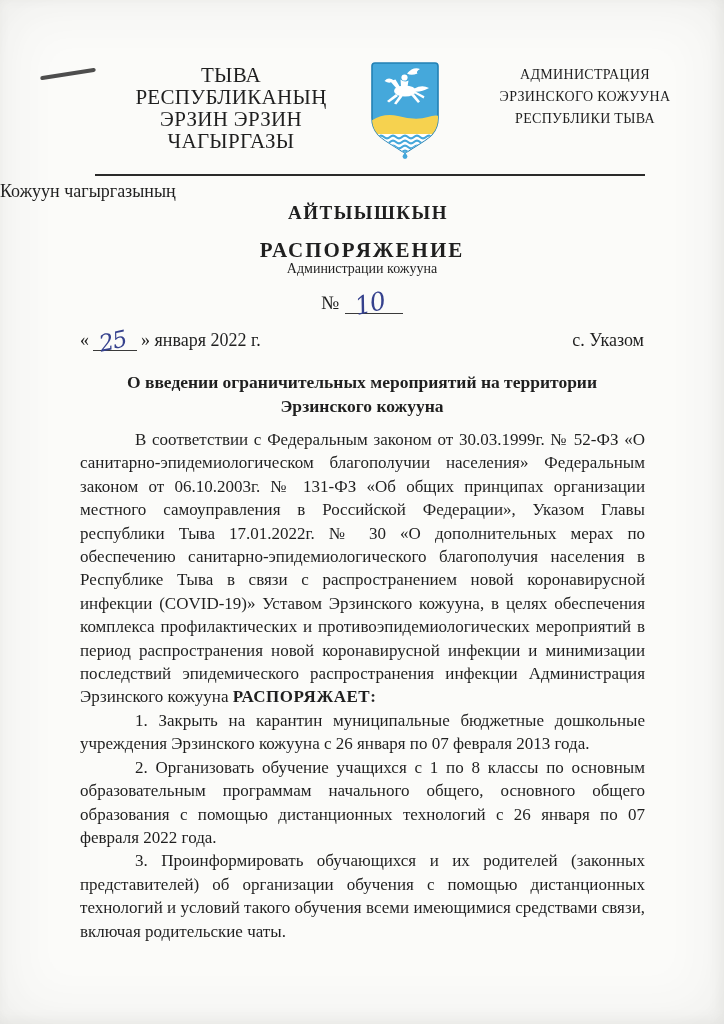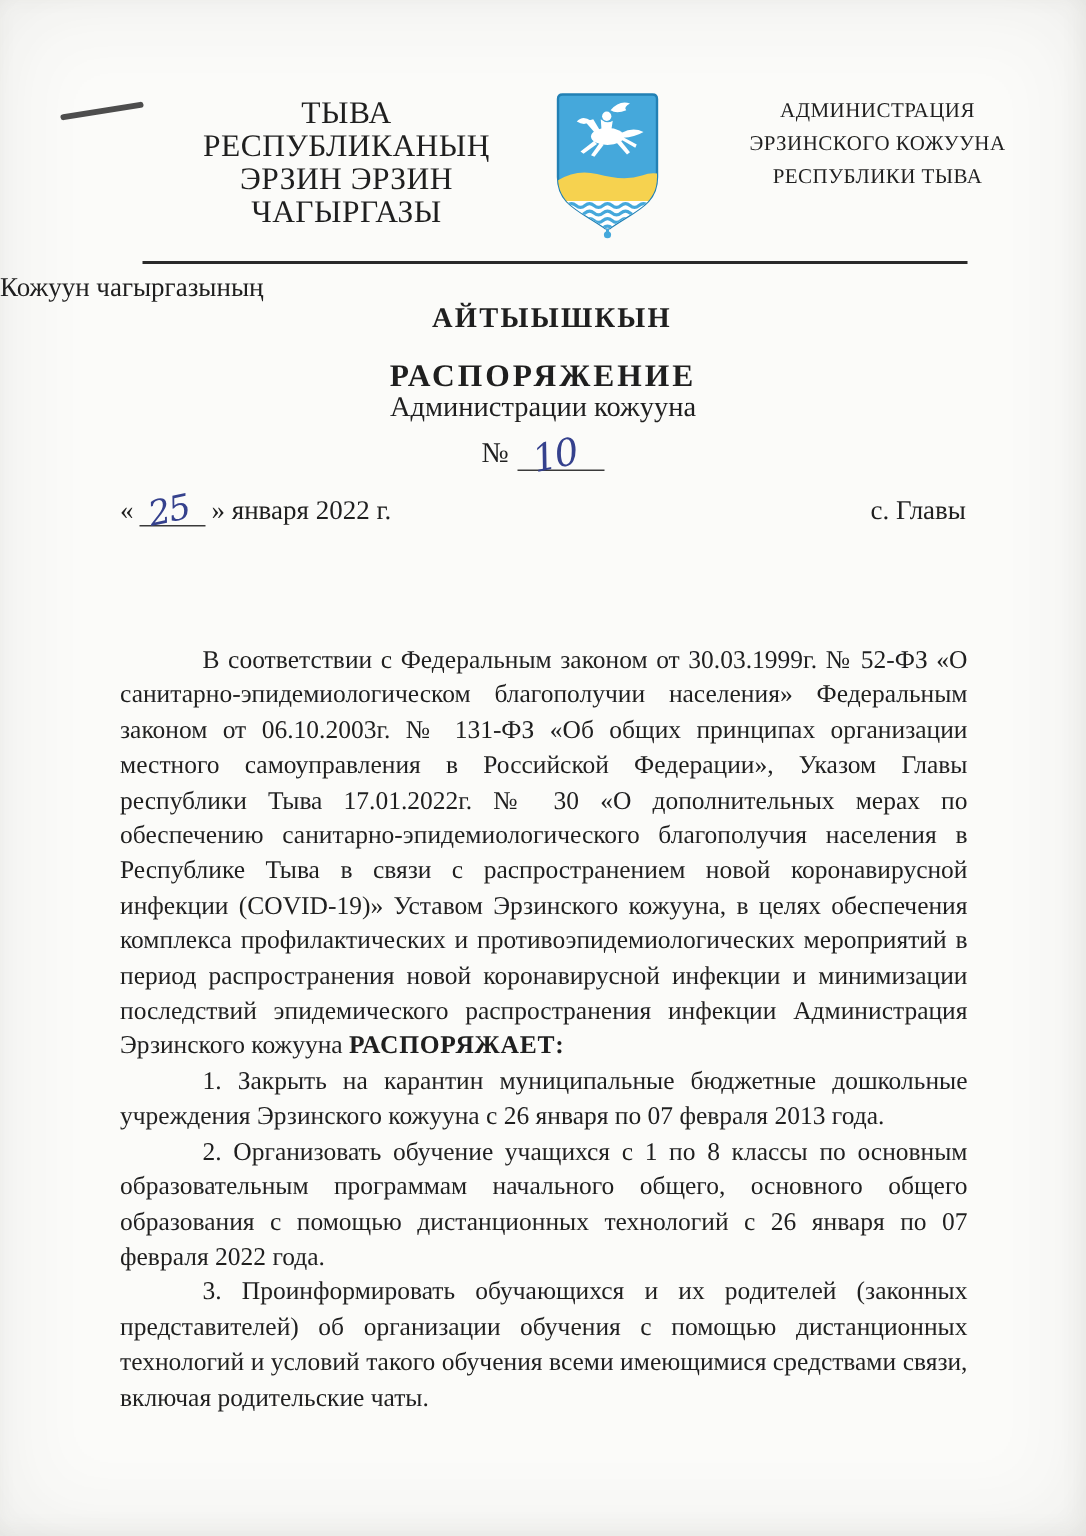--- a/index.html
+++ b/index.html
@@ -31,21 +31,21 @@
   }
   .emblem{ position:absolute; left:368px; top:60px; width:74px; height:102px; }
   .header-rule{
     position:absolute; left:95px; top:174px; width:550px; height:2px;
     background:var(--rule);
   }
   
   .h-tuv-org   { position:absolute; top:181px; left:0; width:100%; text-align:left; font-size:18px; }
   .h-tuv-type  { position:absolute; top:202px; left:6px; width:100%; text-align:center; font-size:19px; font-weight:bold; letter-spacing:1.5px; }
   .h-rus-type  { position:absolute; top:238px; left:0; width:100%; text-align:center; font-size:21px; font-weight:bold; letter-spacing:2px; }
-  .h-rus-org   { position:absolute; top:261px; left:0; width:100%; text-align:center; font-size:19px; }
+  .h-rus-org   { position:absolute; top:261px; left:0; width:100%; text-align:center; font-size:14px; }
   
   .number-line{ position:absolute; top:292px; left:0; width:100%; text-align:center; font-size:19px; }
   .hw-slot{
     display:inline-block; width:58px; border-bottom:1.6px solid #3a3a3a;
     position:relative; height:22px; vertical-align:bottom; margin-left:6px;
   }
   .hw{
     position:absolute; bottom:-5px; left:10px;
     font-family:"DejaVu Serif",serif; font-style:italic;
     color:var(--ink-blue); font-size:25px; transform:rotate(-12deg);
@@ -143,23 +143,24 @@
 
   <div class="number-line">
     <span>№</span><span class="hw-slot"><span class="hw">10</span></span>
   </div>
 
   <div class="date-line">
     <span>
       <span>«</span><span class="day-slot"><span class="hw">25</span></span><span>»</span>
       <span>января 2022 г.</span>
     </span>
-    <span>с. Главы</span>
+    <span>с. Указом</span>
   </div>
 
+  <div class="subject">О введении ограничительных мероприятий на территории Эрзинского кожууна</div>
 
   <div class="body-text">
     <p><span>В соответствии с Федеральным законом от 30.03.1999г. № 52-ФЗ «О санитарно-эпидемиологическом благополучии населения» Федеральным законом от 06.10.2003г. № 131-ФЗ «Об общих принципах организации местного самоуправления в Российской Федерации», Указом Главы республики Тыва 17.01.2022г. № 30 «О дополнительных мерах по обеспечению санитарно-эпидемиологического благополучия населения в Республике Тыва в связи с распространением новой коронавирусной инфекции (COVID-19)» Уставом Эрзинского кожууна, в целях обеспечения комплекса профилактических и противоэпидемиологических мероприятий в период распространения новой коронавирусной инфекции и минимизации последствий эпидемического распространения инфекции  Администрация Эрзинского кожууна </span><span class="decree">РАСПОРЯЖАЕТ:</span></p>
     <p>1. Закрыть на карантин муниципальные бюджетные дошкольные учреждения Эрзинского кожууна с 26 января по 07 февраля 2013 года.</p>
     <p>2. Организовать обучение учащихся с 1 по 8 классы по основным образовательным программам начального общего, основного общего образования с помощью дистанционных технологий с 26 января по 07 февраля 2022 года.</p>
     <p>3. Проинформировать обучающихся и их родителей (законных представителей) об организации обучения с помощью дистанционных технологий и условий такого обучения всеми имеющимися средствами связи, включая родительские чаты.</p>
   </div>
 
 </div>
 

